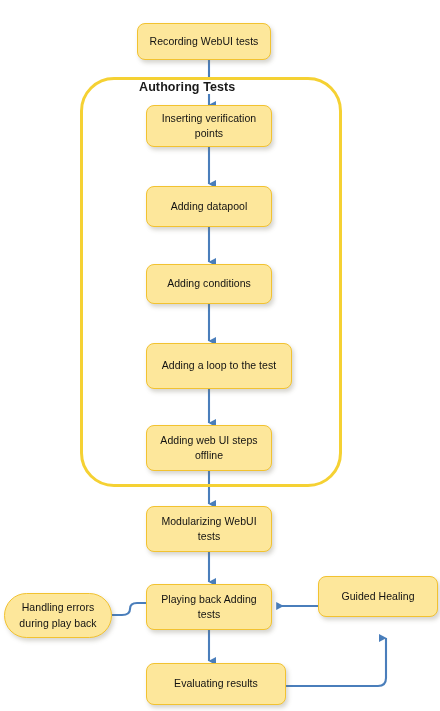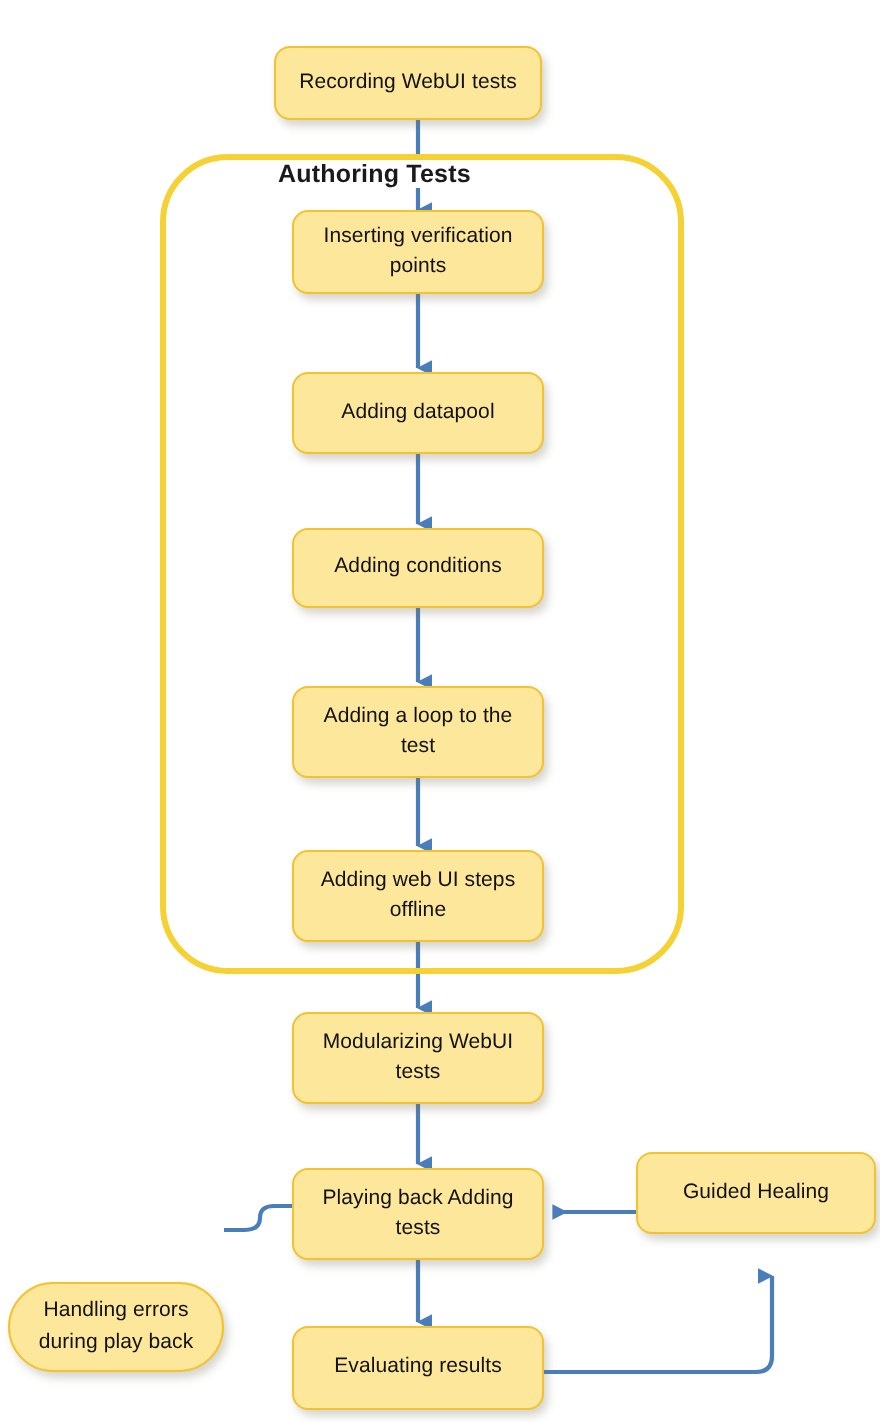--- a/index.html
+++ b/index.html
@@ -128,41 +128,41 @@
   </div>
 
   <div class="node" style="left:146px; top:264px; width:126px; height:40px;">
     <span>Adding conditions</span>
   </div>
 
   <div class="node" style="left:146px; top:186px; width:126px; height:41px;">
     <span>Adding datapool</span>
   </div>
 
-  <div class="node" style="left:146px; top:343px; width:126px; height:46px;">
+  <div class="node" style="left:146px; top:343px; width:146px; height:46px;">
     <span>Adding a loop to the test</span>
   </div>
 
   <div class="node" style="left:146px; top:425px; width:126px; height:46px;">
     <span>Adding web UI steps offline</span>
   </div>
 
   <div class="node" style="left:146px; top:506px; width:126px; height:46px;">
     <span>Modularizing WebUI tests</span>
   </div>
 
   <div class="node" style="left:146px; top:584px; width:126px; height:46px;">
     <span>Playing back Adding tests</span>
   </div>
 
-  <div class="node pill" style="left:4px; top:593px; width:108px; height:45px;margin-top:48px;">
+  <div class="node pill" style="left:4px; top:593px; width:108px; height:45px;">
     <span>Handling errors during play back</span>
   </div>
 
   <div class="node" style="left:318px; top:576px; width:120px; height:41px;">
     <span>Guided Healing</span>
   </div>
 
-  <div class="node" style="left:146px; top:663px; width:126px; height:42px;">
+  <div class="node" style="left:146px; top:663px; width:140px; height:42px;">
     <span>Evaluating results</span>
   </div>
 
 </div>
 
 </body></html>

